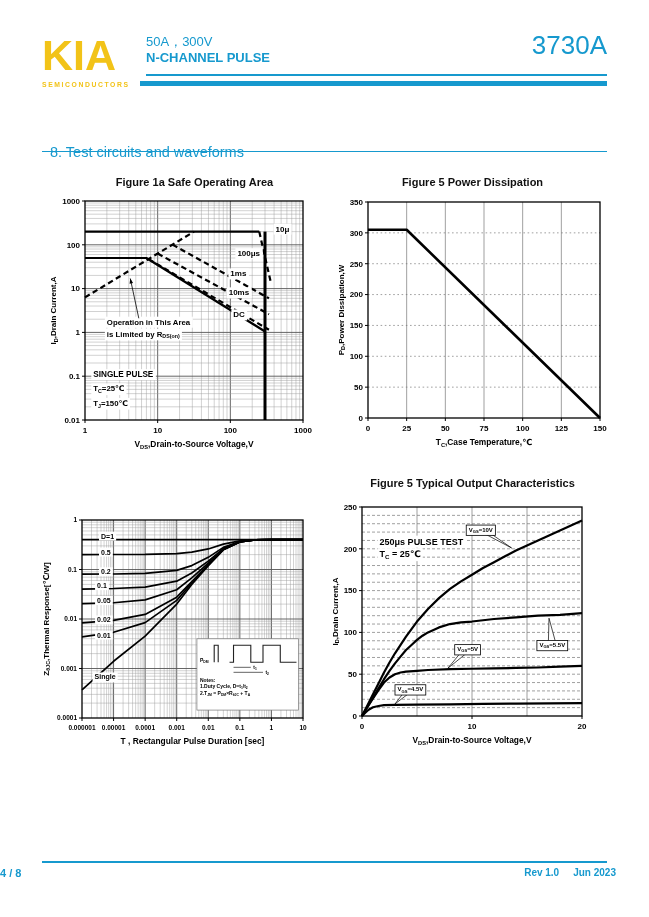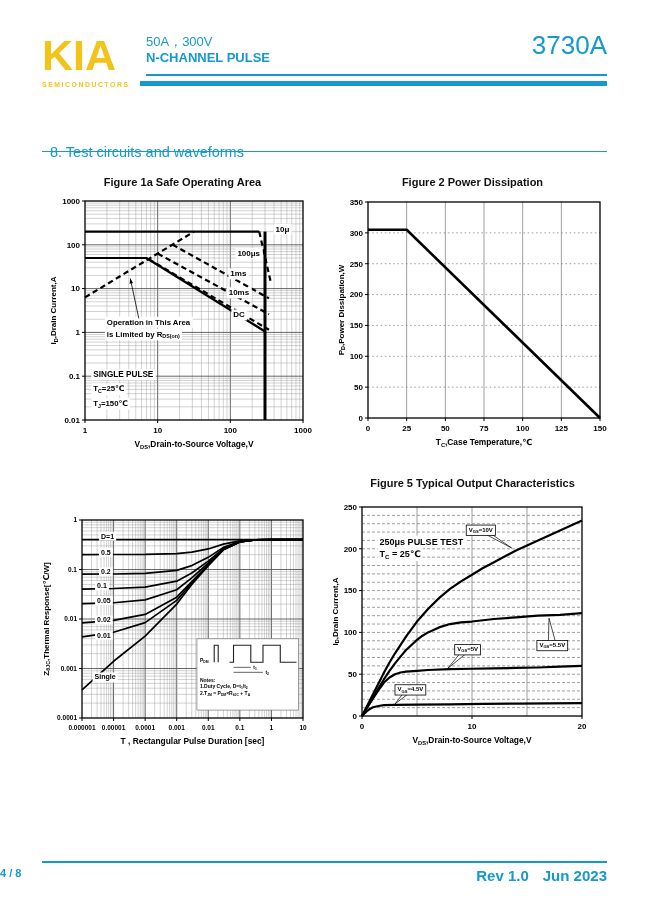--- a/index.html
+++ b/index.html
@@ -12,39 +12,39 @@
   .spec2{left:146px;top:50px;font-size:13px;font-weight:bold;color:var(--teal);}
   .part{left:460px;top:30px;width:147px;text-align:right;font-size:26px;color:var(--teal);}
   .hline-thin{left:146px;top:74px;width:461px;height:1.5px;background:var(--teal);}
   .hline-thick{left:140px;top:81px;width:467px;height:5px;background:var(--teal);}
   .section-title{left:42px;top:144px;font-size:14.5px;color:var(--teal);margin-left:8px;}
   .section-rule{left:42px;top:151px;width:565px;height:1px;background:var(--teal);}
   .fig-title{font-size:11px;font-weight:bold;color:#111;text-align:center;width:285px;}
   svg{position:absolute;overflow:visible;}
   .foot-rule{left:42px;top:861px;width:565px;height:1.5px;background:var(--teal);}
   .foot-page{left:0;top:867px;width:649px;font-size:11px;font-weight:bold;color:var(--teal);}
-  .foot-rev{left:380px;top:867px;width:227px;text-align:right;font-size:15px;font-weight:bold;color:var(--teal);}
+  .foot-rev{left:389px;top:867px;width:227px;text-align:right;font-size:10px;font-weight:bold;color:var(--teal);}
   .foot-rev span{margin-left:14px;}
 </style>
 </head>
 <body>
 
 <div class="page">
   <div class="abs logo">KIA</div>
   <div class="abs logo-sub">SEMICONDUCTORS</div>
   <div class="abs spec1">50A，300V</div>
   <div class="abs spec2">N-CHANNEL PULSE</div>
   <div class="abs part">3730A</div>
   <div class="abs hline-thin"></div>
   <div class="abs hline-thick"></div>
 
   <div class="abs section-title">8. Test circuits and waveforms</div>
   <div class="abs section-rule"></div>
 
-  <div class="abs fig-title" style="left:40px;top:176px;">Figure 1a Safe Operating Area</div>
+  <div class="abs fig-title" style="left:52px;top:176px;">Figure 1a Safe Operating Area</div>
   <svg id="fig1" width="285" height="285" style="left:40px;top:172px;">
       <line x1="66.87484635158263" y1="29" x2="66.87484635158263" y2="248" stroke="#9a9a9a" stroke-width="0.45"></line>
       <line x1="79.67081117629547" y1="29" x2="79.67081117629547" y2="248" stroke="#9a9a9a" stroke-width="0.45"></line>
       <line x1="88.74969270316527" y1="29" x2="88.74969270316527" y2="248" stroke="#9a9a9a" stroke-width="0.45"></line>
       <line x1="95.79182031508404" y1="29" x2="95.79182031508404" y2="248" stroke="#9a9a9a" stroke-width="0.45"></line>
       <line x1="101.5456575278781" y1="29" x2="101.5456575278781" y2="248" stroke="#9a9a9a" stroke-width="0.45"></line>
       <line x1="106.41045757436933" y1="29" x2="106.41045757436933" y2="248" stroke="#9a9a9a" stroke-width="0.45"></line>
       <line x1="110.6245390547479" y1="29" x2="110.6245390547479" y2="248" stroke="#9a9a9a" stroke-width="0.45"></line>
       <line x1="114.34162235259095" y1="29" x2="114.34162235259095" y2="248" stroke="#9a9a9a" stroke-width="0.45"></line>
       <line x1="117.66666666666666" y1="29" x2="117.66666666666666" y2="248" stroke="#555" stroke-width="0.9"></line>
@@ -157,21 +157,21 @@
       <line x1="42" y1="116.6" x2="45" y2="116.6" stroke="#000" stroke-width="1"></line>
       <text x="40" y="119.47999999999999" font-size="8" font-family="&quot;Liberation Sans&quot;,&quot;DejaVu Sans&quot;,sans-serif" text-anchor="end" fill="#000" font-weight="bold"><tspan>10</tspan></text>
       <line x1="42" y1="72.79999999999998" x2="45" y2="72.79999999999998" stroke="#000" stroke-width="1"></line>
       <text x="40" y="75.67999999999998" font-size="8" font-family="&quot;Liberation Sans&quot;,&quot;DejaVu Sans&quot;,sans-serif" text-anchor="end" fill="#000" font-weight="bold"><tspan>100</tspan></text>
       <line x1="42" y1="29" x2="45" y2="29" stroke="#000" stroke-width="1"></line>
       <text x="40" y="31.88" font-size="8" font-family="&quot;Liberation Sans&quot;,&quot;DejaVu Sans&quot;,sans-serif" text-anchor="end" fill="#000" font-weight="bold"><tspan>1000</tspan></text>
       <text x="154" y="275" font-size="8.4" font-family="&quot;Liberation Sans&quot;,&quot;DejaVu Sans&quot;,sans-serif" text-anchor="middle" fill="#000" font-weight="bold"><tspan>V</tspan><tspan font-size="5.7" dy="1.8">DS</tspan><tspan dy="-1.8">,Drain-to-Source Voltage,V</tspan></text>
       <text x="15.8" y="138.5" font-size="8" font-family="&quot;Liberation Sans&quot;,&quot;DejaVu Sans&quot;,sans-serif" text-anchor="middle" fill="#000" font-weight="bold" transform="rotate(-90 15.8 138.5)"><tspan>I</tspan><tspan font-size="5.4" dy="1.8">D</tspan><tspan dy="-1.8">,Drain Current,A</tspan></text>
     </svg>
 
-  <div class="abs fig-title" style="left:330px;top:176px;">Figure 2 Power Dissipation</div>
+  <div class="abs fig-title" style="left:330px;top:176px;">Figure 5 Power Dissipation</div>
   <svg id="fig2" width="285" height="285" style="left:330px;top:172px;">
       <line x1="76.66666666666666" y1="30" x2="76.66666666666666" y2="246" stroke="#777" stroke-width="0.7"></line>
       <line x1="115.33333333333333" y1="30" x2="115.33333333333333" y2="246" stroke="#777" stroke-width="0.7"></line>
       <line x1="154" y1="30" x2="154" y2="246" stroke="#777" stroke-width="0.7"></line>
       <line x1="192.66666666666666" y1="30" x2="192.66666666666666" y2="246" stroke="#777" stroke-width="0.7"></line>
       <line x1="231.33333333333334" y1="30" x2="231.33333333333334" y2="246" stroke="#777" stroke-width="0.7"></line>
       <line x1="38" y1="215.14285714285714" x2="270" y2="215.14285714285714" stroke="#777" stroke-width="0.7" stroke-dasharray="1.6,2.6"></line>
       <line x1="38" y1="184.28571428571428" x2="270" y2="184.28571428571428" stroke="#777" stroke-width="0.7" stroke-dasharray="1.6,2.6"></line>
       <line x1="38" y1="153.42857142857144" x2="270" y2="153.42857142857144" stroke="#777" stroke-width="0.7" stroke-dasharray="1.6,2.6"></line>
       <line x1="38" y1="122.57142857142858" x2="270" y2="122.57142857142858" stroke="#777" stroke-width="0.7" stroke-dasharray="1.6,2.6"></line>

